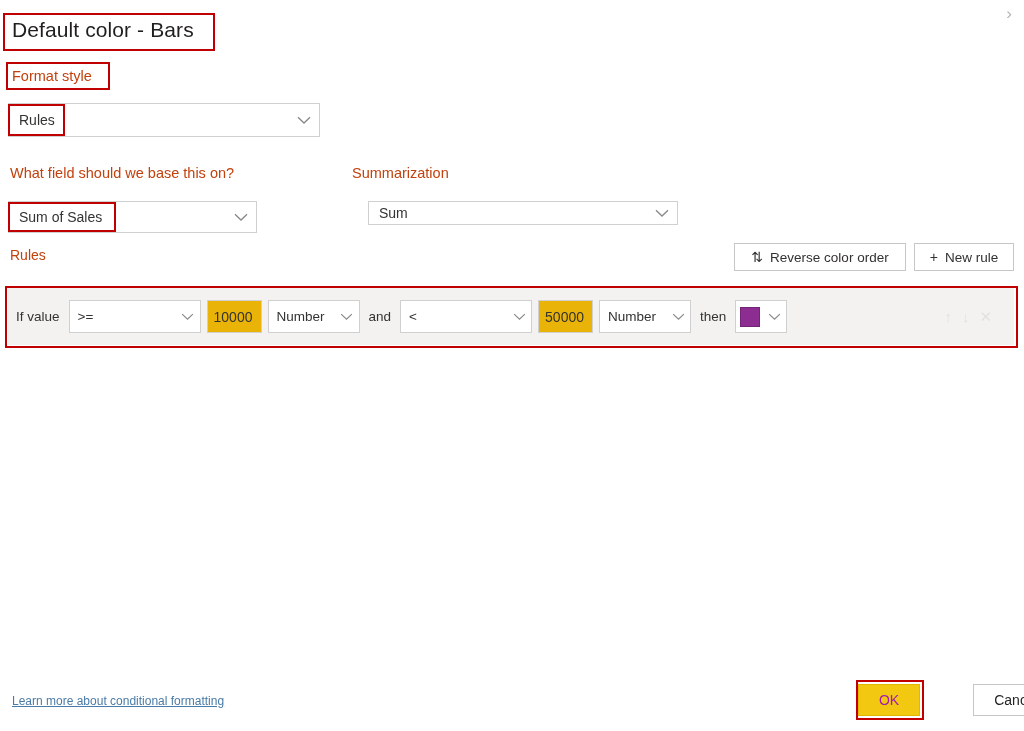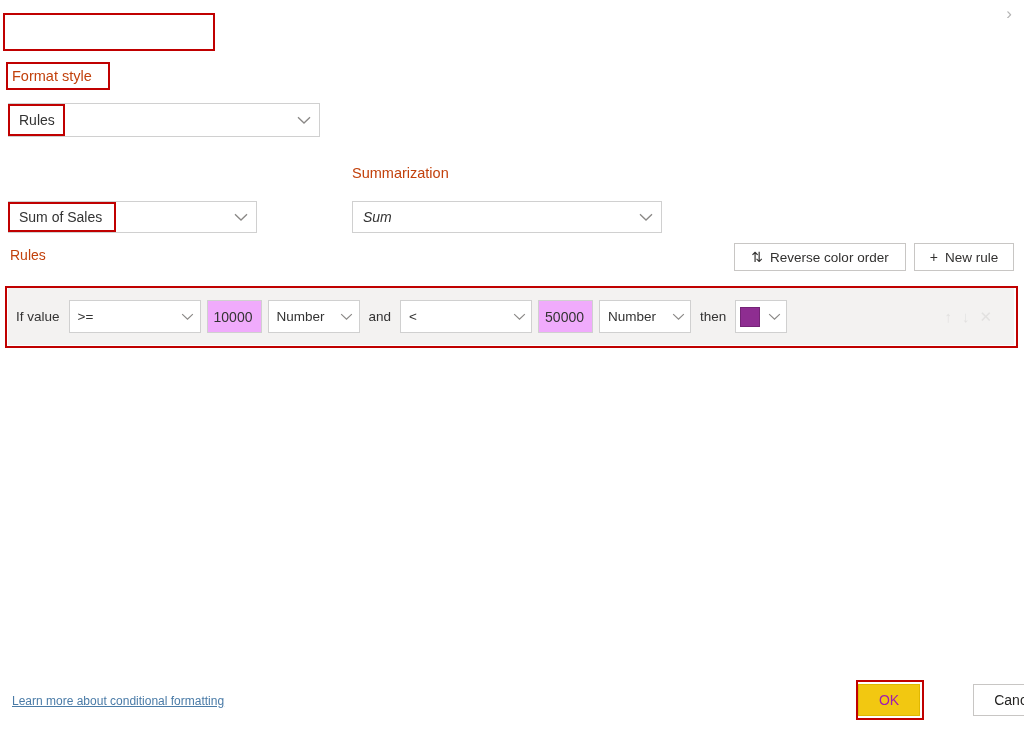--- a/index.html
+++ b/index.html
@@ -123,21 +123,21 @@
     padding: 0 2px 0 8px;
     font-size: 13.5px;
     color: #333333;
     margin: 0 3px;
   }
   .rcombo .val { flex: 1 1 auto; white-space: nowrap; overflow: hidden; }
   .rcombo .caret { flex: 0 0 auto; width: 20px; text-align: center; color: #8a8886; }
   .rnum {
     height: 33px;
     width: 55px;
-    background: #f0abfc;
+    background: #eab308;
     border: 1px solid #D0D0D0;
     display: flex;
     align-items: center;
     padding: 0 6px;
     font-size: 14px;
     color: #333333;
     margin: 0 3px;
   }
   .swatchbox {
     height: 33px;
@@ -195,45 +195,47 @@
     color: #252423;
   }
 </style>
 </head>
 <body>
 
 <div id="root">
 
   <div class="chev-top">›</div>
 
+  <div class="title">Default color - Bars</div>
 
   <div class="lbl" style="left:12px; top:68px;">Format style</div>
 
   <div class="combo" style="left:8px; top:103px; width:312px; height:34px;">
     <span class="val">Rules</span>
     <span class="caret">
       <svg width="14" height="9" viewBox="0 0 14 9">
           <path d="M1 1.2 L7 7 L13 1.2" stroke="#8a8886" stroke-width="1.3" fill="none"></path>
         </svg>
     </span>
   </div>
 
+  <div class="lbl" style="left:10px; top:165px;">What field should we base this on?</div>
 
   <div class="combo" style="left:8px; top:201px; width:249px; height:32px;">
     <span class="val">Sum of Sales</span>
     <span class="caret">
       <svg width="14" height="9" viewBox="0 0 14 9">
           <path d="M1 1.2 L7 7 L13 1.2" stroke="#8a8886" stroke-width="1.3" fill="none"></path>
         </svg>
     </span>
   </div>
 
   <div class="lbl" style="left:352px; top:165px;">Summarization</div>
 
-  <div class="combo" style="left:352px; top:201px; width:310px; height:32px;font-style:italic;">
+  <div class="combo" style="left:368px; top:201px; width:310px; height:24px;">
     <span class="val">Sum</span>
     <span class="caret">
       <svg width="14" height="9" viewBox="0 0 14 9">
           <path d="M1 1.2 L7 7 L13 1.2" stroke="#8a8886" stroke-width="1.3" fill="none"></path>
         </svg>
     </span>
   </div>
 
   <div class="lbl" style="left:10px; top:247px; font-size:14px;">Rules</div>
 

